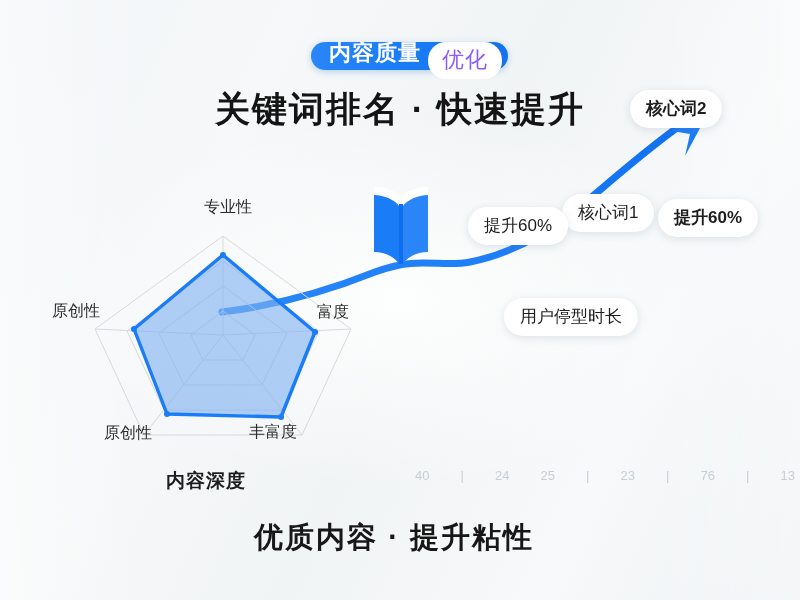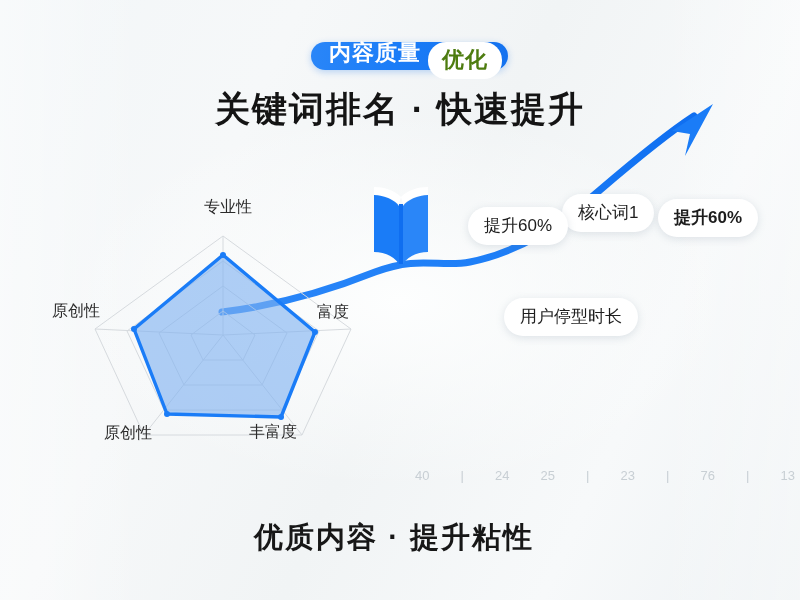--- a/index.html
+++ b/index.html
@@ -46,23 +46,23 @@
   .badge-main {
     color: #ffffff;
     font-size: 22px;
     font-weight: 700;
     letter-spacing: 1px;
     line-height: 1;
     padding-right: 7px;
   }
   .badge-pill {
     background: #ffffff;
-    color: #4d7c0f;
+    color: #8b5cf6;
     font-size: 22px;
-    font-weight: 700;
+    font-weight: 400;
     letter-spacing: 1px;
     line-height: 1;
     border-radius: 18px;
     padding: 7px 14px 8px 14px;
   }
 
   
   .main-title {
     position: absolute;
     left: 0;
@@ -216,29 +216,31 @@
       <circle cx="79" cy="186" r="3"></circle>
       <circle cx="46" cy="101" r="3"></circle>
     </g>
   </svg>
 
   <div class="radar-label lbl-top">专业性</div>
   <div class="radar-label lbl-right">富度</div>
   <div class="radar-label lbl-br">丰富度</div>
   <div class="radar-label lbl-bl">原创性</div>
   <div class="radar-label lbl-left">原创性</div>
+  <div class="depth-label">内容深度</div>
 
   <div class="badge">
     <span class="badge-main">内容质量</span>
     <span class="badge-pill">优化</span>
   </div>
 
   <div class="main-title">关键词排名 · 快速提升</div>
   <div class="bottom-title">优质内容 · 提升粘性</div>
 
+  <div class="pill pill-kw2 strong">核心词2</div>
   <div class="pill pill-kw1">核心词1</div>
   <div class="pill pill-up1">提升60%</div>
   <div class="pill pill-up2">提升60%</div>
   <div class="pill pill-dwell">用户停型时长</div>
 
   <div class="tickrow">
     <span>40</span>
     <span>|</span>
     <span>24</span>
     <span>25</span>

